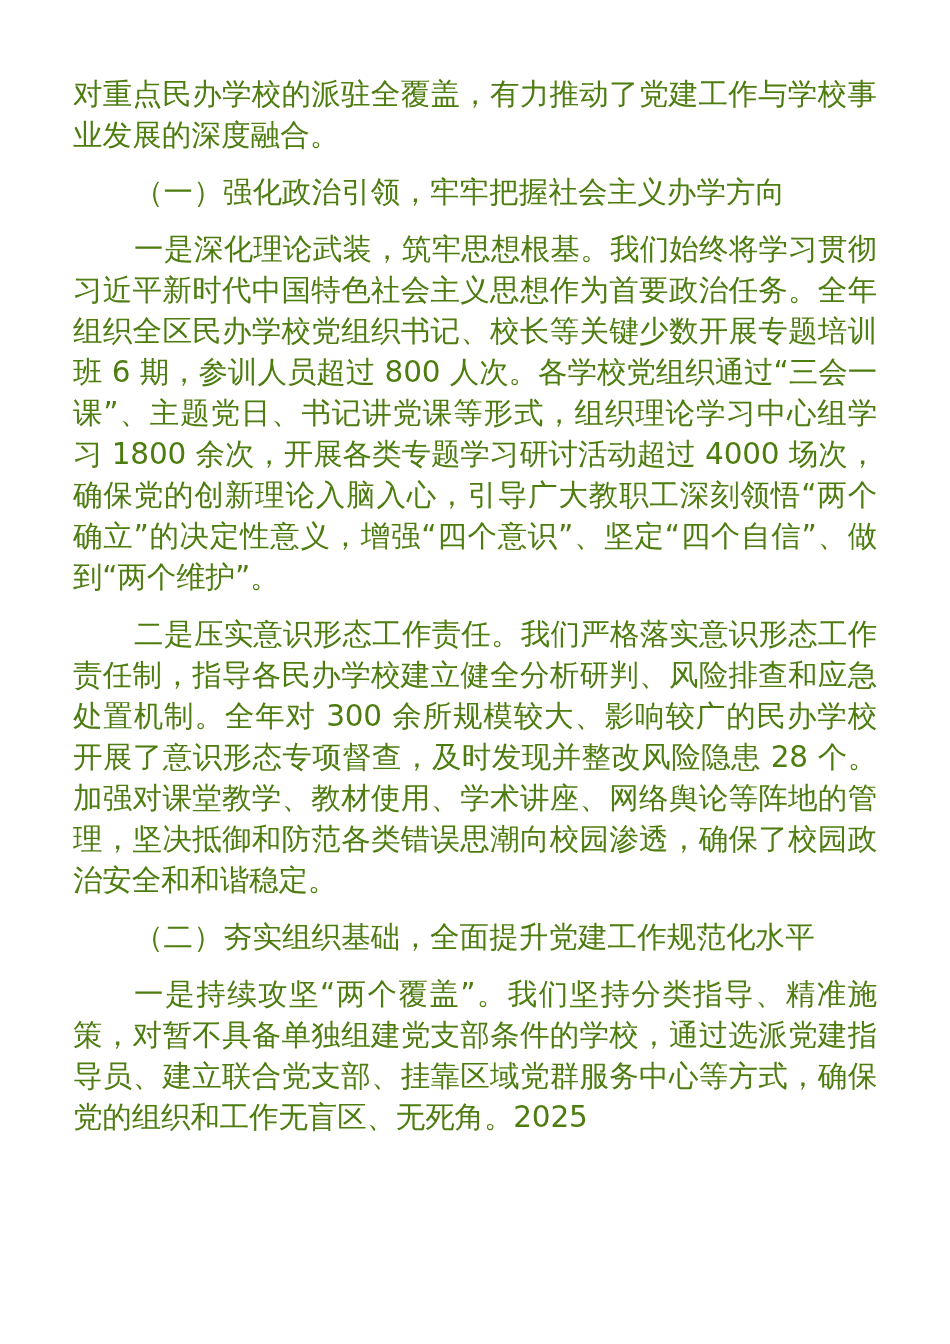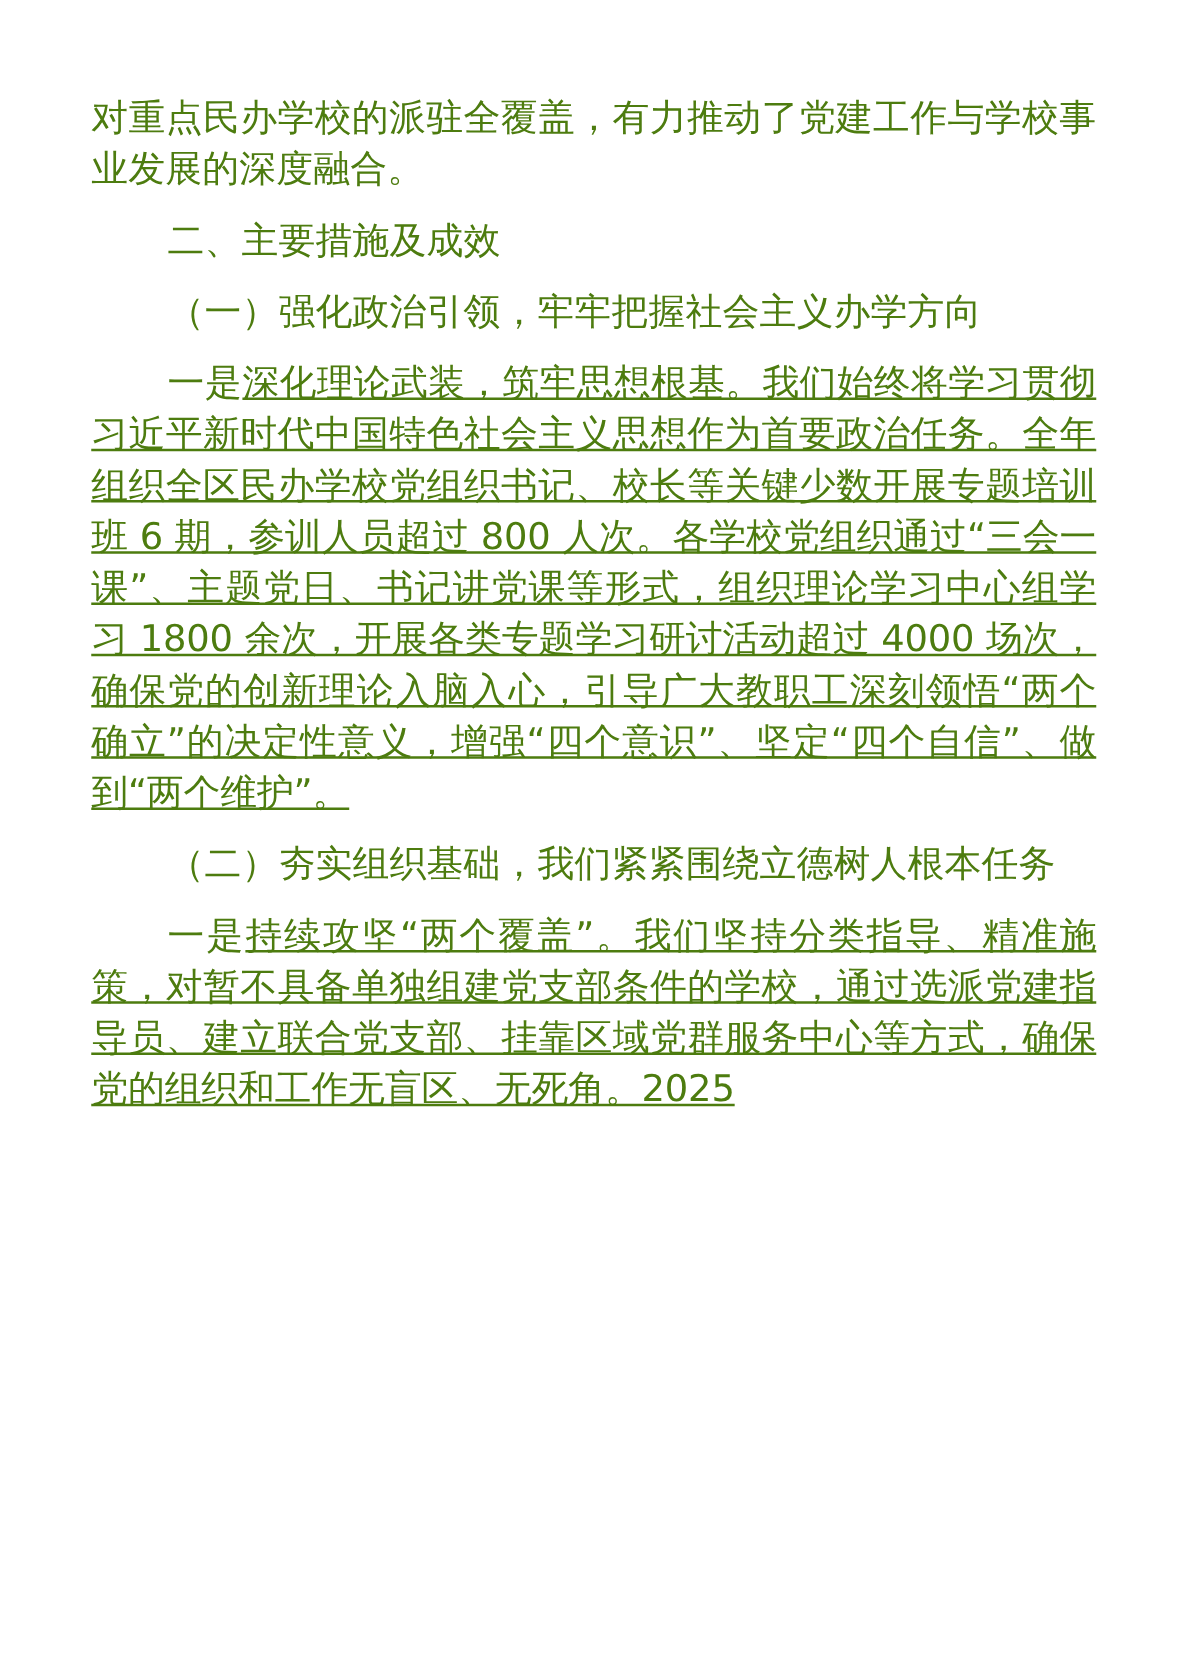--- a/index.html
+++ b/index.html
@@ -34,36 +34,36 @@
     letter-spacing: 0.1px;
     word-break: break-all;
   }
   p.indent {
     text-indent: 61px;
   }
   .lead {
     font-weight: normal;
   }
   
-  .tight { letter-spacing: -0.15px; text-decoration: underline; }
+  .tight { letter-spacing: -0.15px; }
 </style>
 </head>
 <body>
 
 <div class="page">
   <div class="doc-body">
 
     <p class="para">对重点民办学校的派驻全覆盖，有力推动了党建工作与学校事业发展的深度融合。</p>
 
-    <p class="para indent">二、主要措施及成效</p>
 
 
     <p class="para indent">（一）强化政治引领，牢牢把握社会主义办学方向</p>
 
     <p class="para indent"><span class="lead">一是</span><span class="tight">深化理论武装，筑牢思想根基。我们始终将学习贯彻习近平新时代中国特色社会主义思想作为首要政治任务。全年组织全区民办学校党组织书记、校长等关键少数开展专题培训班 6 期，参训人员超过 800 人次。各学校党组织通过“三会一课”、主题党日、书记讲党课等形式，组织理论学习中心组学习 1800 余次，开展各类专题学习研讨活动超过 4000 场次，确保党的创新理论入脑入心，引导广大教职工深刻领悟“两个确立”的决定性意义，增强“四个意识”、坚定“四个自信”、做到“两个维护”。</span></p>
 
+    <p class="para indent"><span class="lead">二是</span><span class="tight">压实意识形态工作责任。我们严格落实意识形态工作责任制，指导各民办学校建立健全分析研判、风险排查和应急处置机制。全年对 300 余所规模较大、影响较广的民办学校开展了意识形态专项督查，及时发现并整改风险隐患 28 个。加强对课堂教学、教材使用、学术讲座、网络舆论等阵地的管理，坚决抵御和防范各类错误思潮向校园渗透，确保了校园政治安全和和谐稳定。</span></p>
 
-    <p class="para indent">（二）夯实组织基础，我们紧紧围绕立德树人根本任务</p>
+    <p class="para indent">（二）夯实组织基础，全面提升党建工作规范化水平</p>
 
     <p class="para indent"><span class="lead">一是</span><span class="tight">持续攻坚“两个覆盖”。我们坚持分类指导、精准施策，对暂不具备单独组建党支部条件的学校，通过选派党建指导员、建立联合党支部、挂靠区域党群服务中心等方式，确保党的组织和工作无盲区、无死角。2025</span></p>
 
   </div>
 </div>
 
 </body></html>

